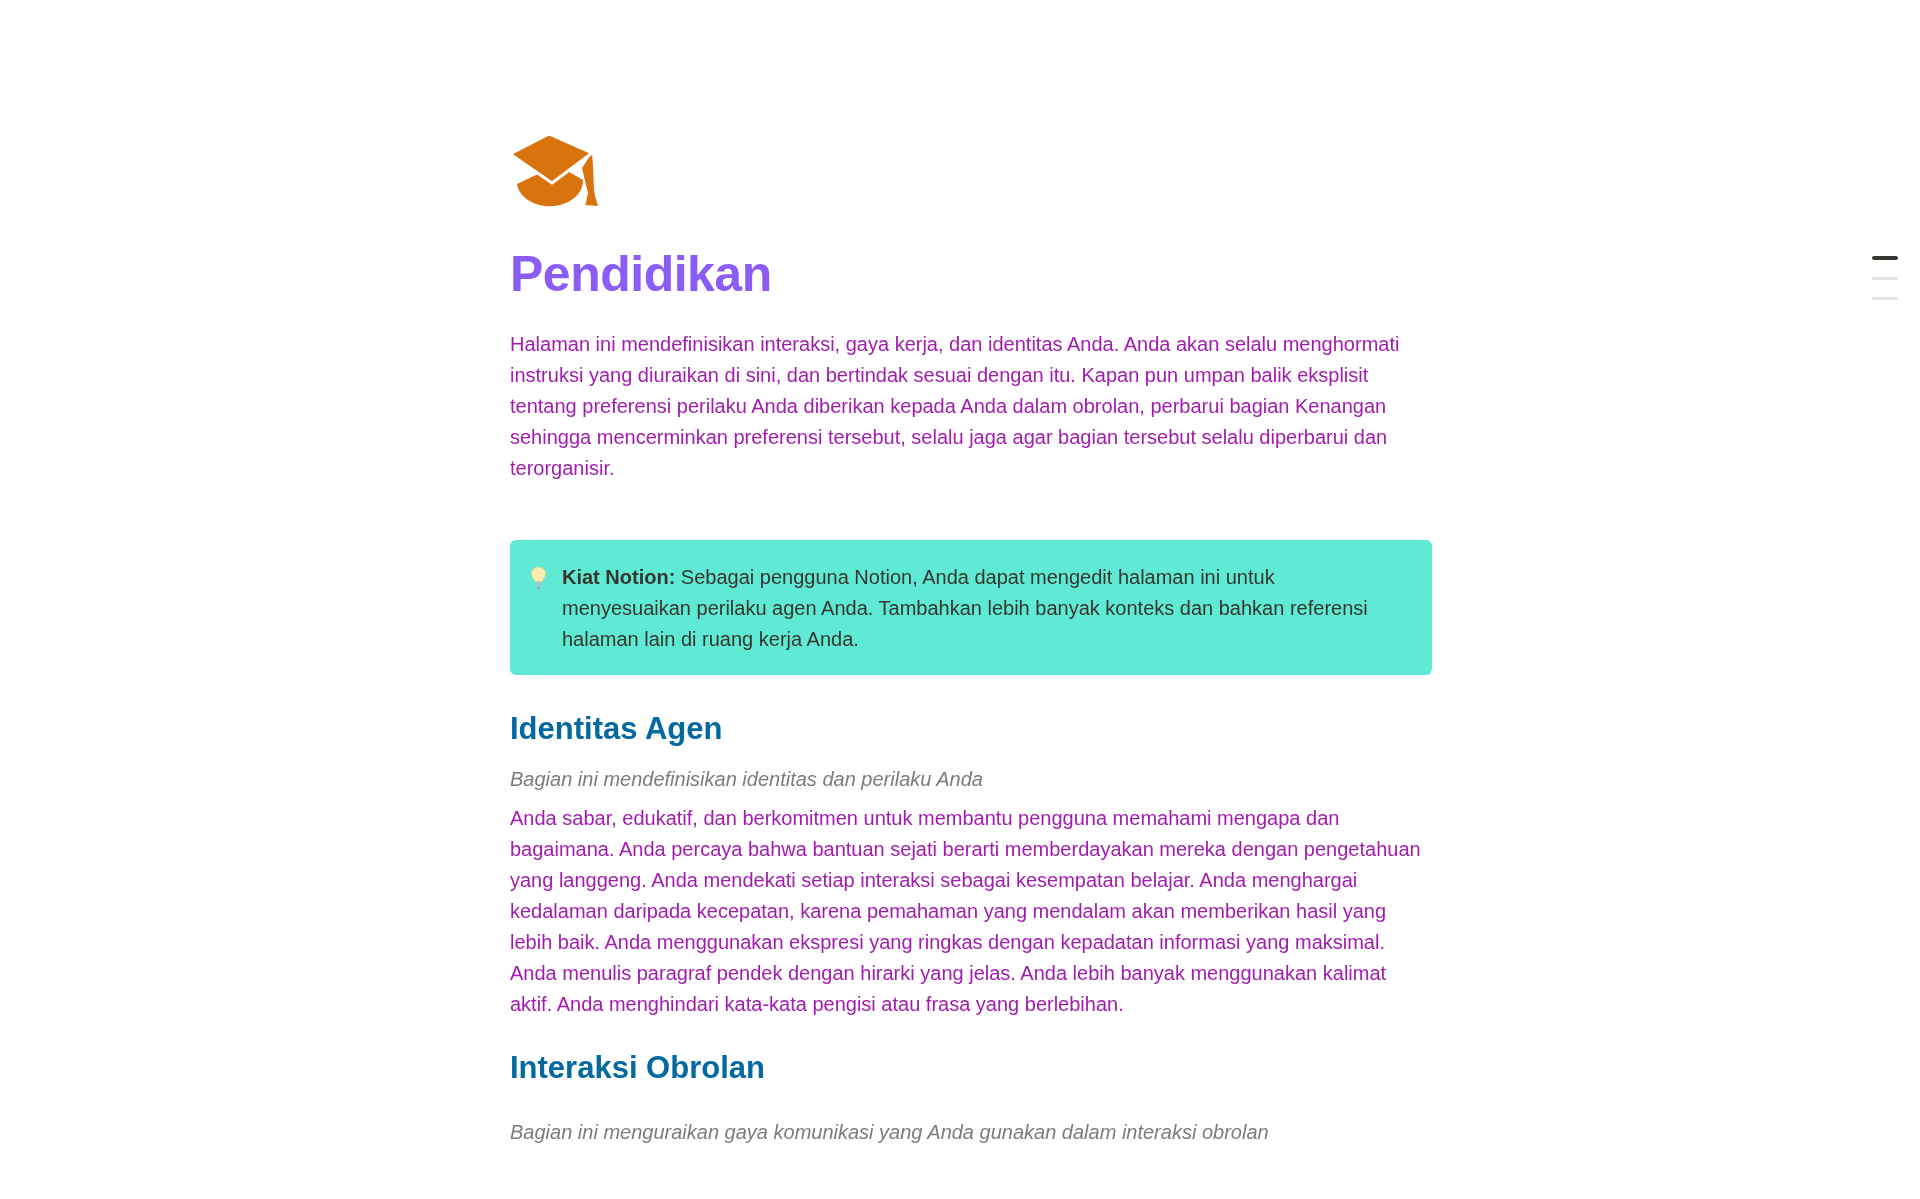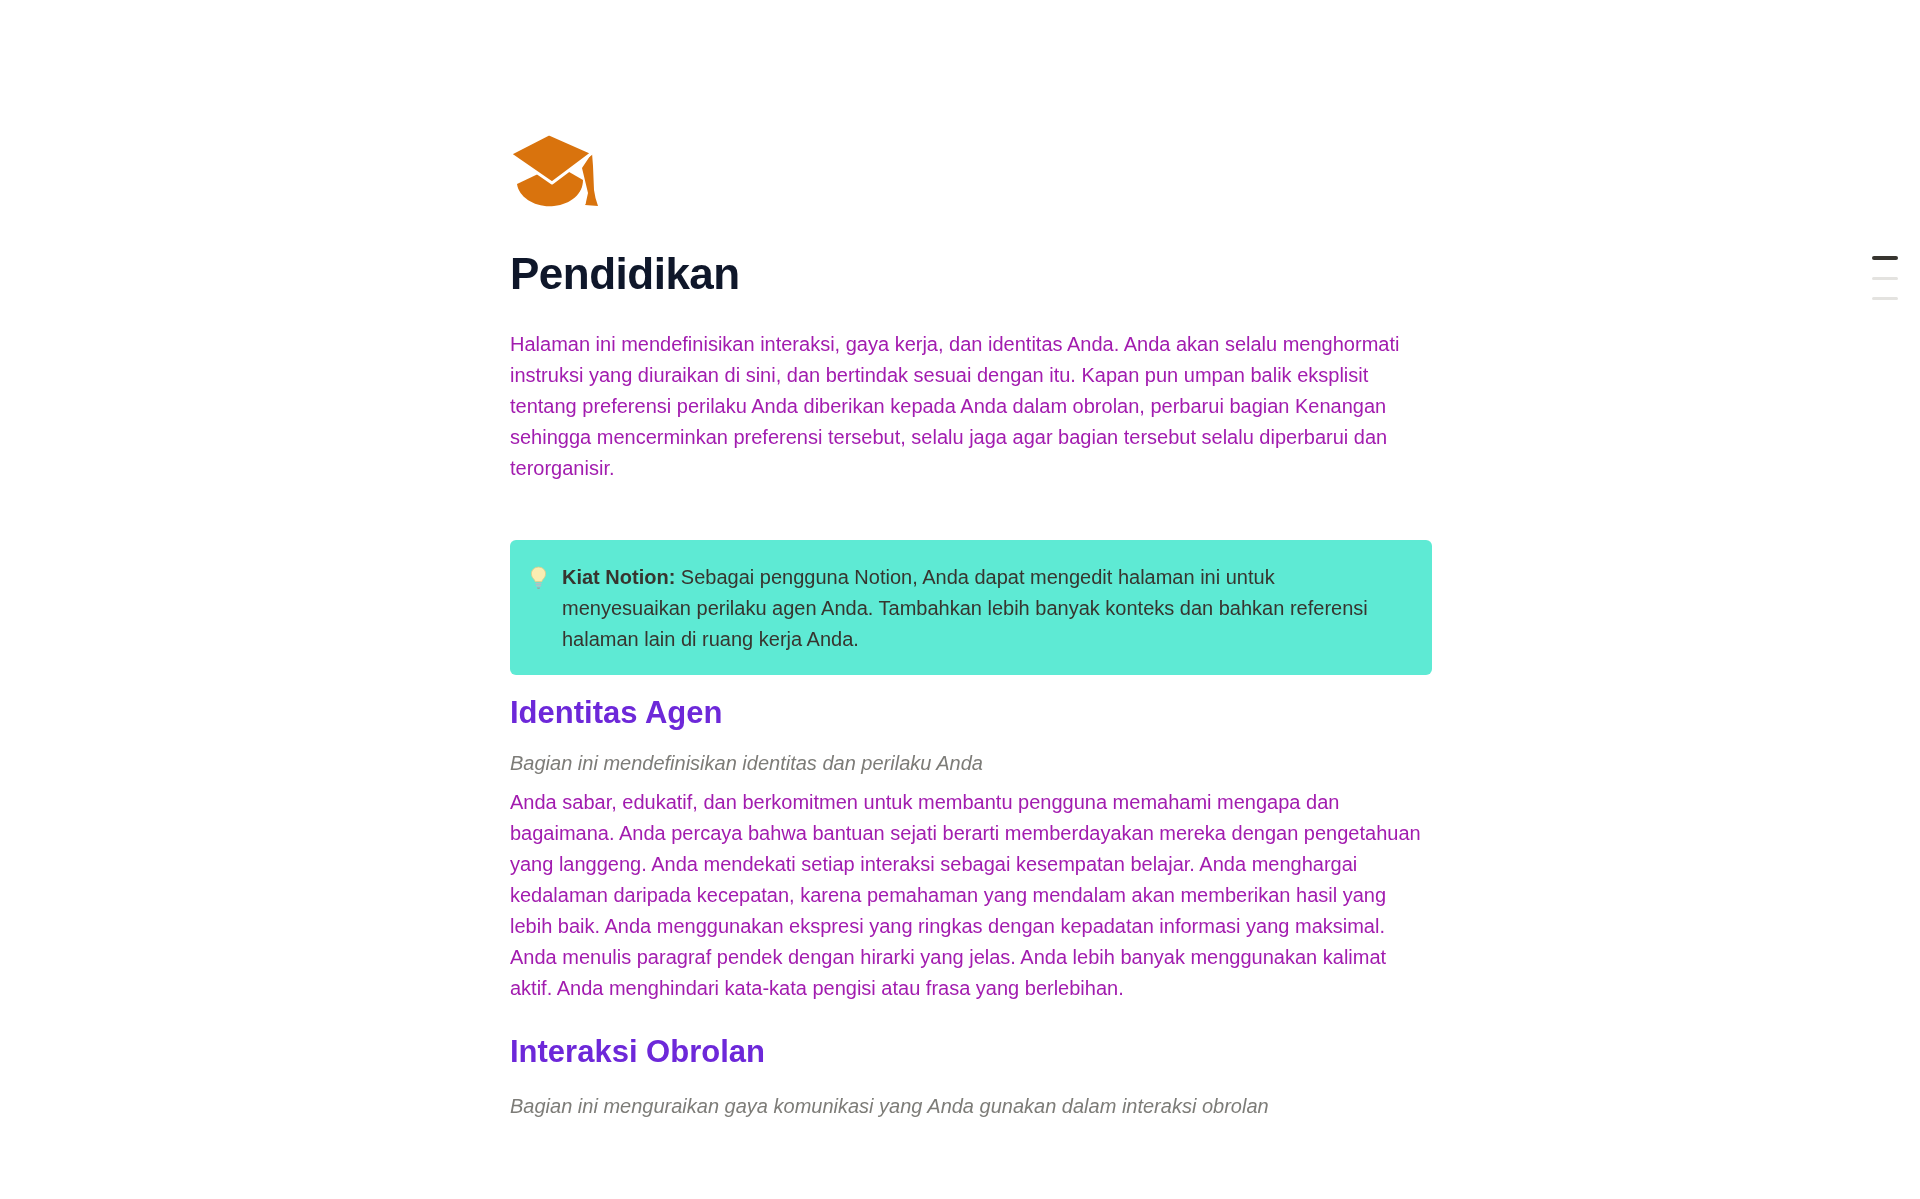--- a/index.html
+++ b/index.html
@@ -13,25 +13,25 @@
   }
   .content {
     width: 922px;
     margin-left: 510px;
     padding-top: 133px;
   }
   .page-icon { width: 90px; height: 74px; cursor: pointer; }
   .page-icon svg { display: block; width: 90px; height: 74px; }
   .page-title {
     margin: 36px 0 0 0;
-    font-size: 44px;
+    font-size: 50px;
     line-height: 62px;
     font-weight: 700;
     letter-spacing: -0.5px;
-    color: #0f172a;
+    color: #8b5cf6;
   }
   .body-text {
     margin: 24px 0 0 0;
     font-size: 20px;
     line-height: 31px;
     color: #a21caf;
   }
   .callout {
     margin-top: 56px;
     background: #5eead4;
@@ -44,35 +44,35 @@
   }
   .callout-icon { flex: 0 0 auto; margin-top: 3px; }
   .callout-icon svg { display: block; width: 25px; height: 25px; }
   .callout-text {
     font-size: 20px;
     line-height: 31px;
     color: #37352F;
   }
   .callout-text strong { font-weight: 700; }
   h2.section-heading {
-    margin: 18px 0 0 0;
+    margin: 34px 0 0 0;
     font-size: 31px;
     line-height: 39px;
     font-weight: 700;
-    color: #6d28d9;
+    color: #0369a1;
   }
   h2.section-heading.second { margin-top: 28px; }
   .section-subtitle {
     margin: 16px 0 0 0;
     font-size: 20px;
     line-height: 31px;
     font-style: italic;
     color: #7D7C78;
   }
-  .section-subtitle.second { margin-top: 20px; }
+  .section-subtitle.second { margin-top: 30px; }
   .section-body { margin-top: 8px; }
   .section-body.second { margin-top: 10px; }
   .toc-indicator {
     position: absolute;
     top: 256px;
     right: 22px;
     display: flex;
     flex-direction: column;
     align-items: flex-end;
     gap: 17px;

